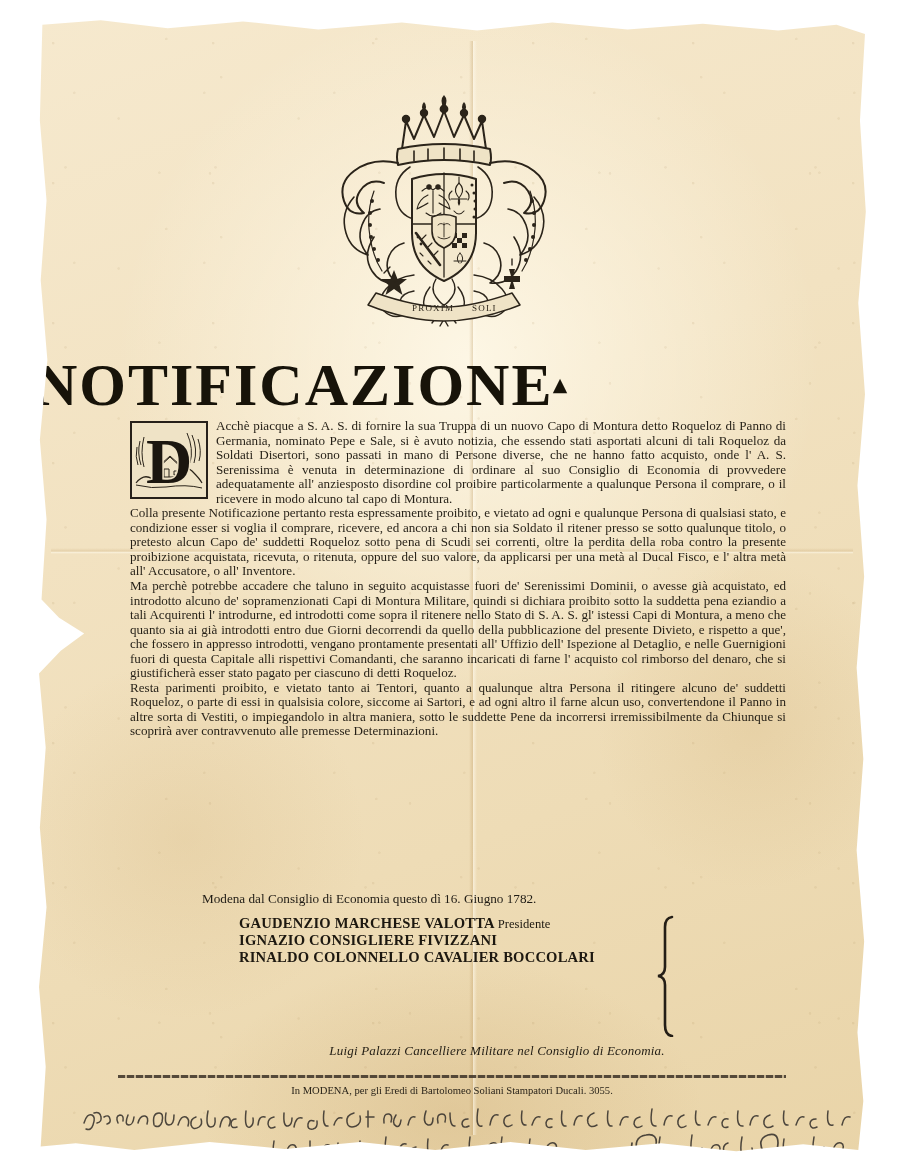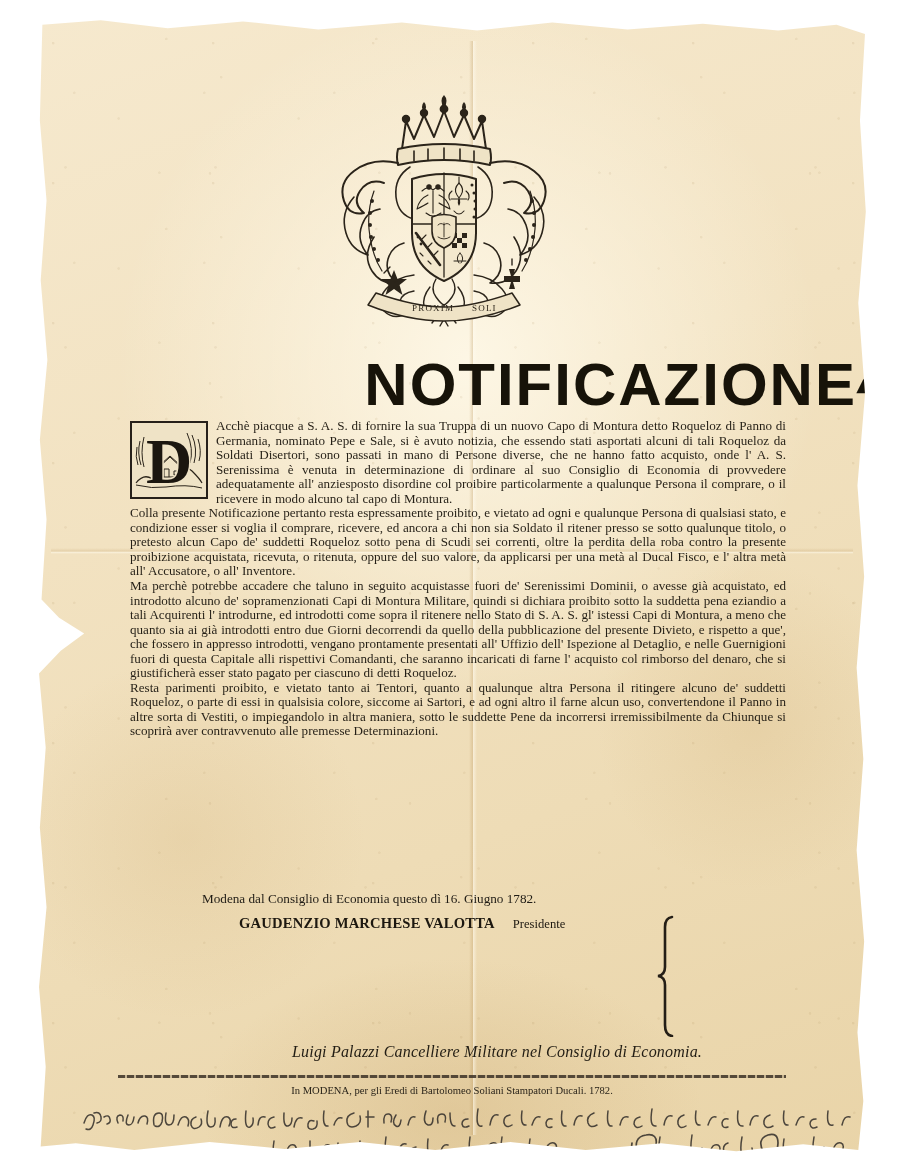--- a/index.html
+++ b/index.html
@@ -48,22 +48,22 @@
   #crease{position:absolute;left:2%;top:46.5%;width:96%;height:6px;pointer-events:none;
     background:linear-gradient(180deg,rgba(186,150,92,0) 0%,rgba(186,150,92,.22) 50%,rgba(255,252,240,.45) 75%,rgba(186,150,92,0) 100%);}
 
   .content{position:absolute;left:0;top:7px;width:836px;height:1140px;color:#201c15;}
 
   
   #emblem{position:absolute;left:50%;transform:translateX(-50%);top:62px;width:300px;height:240px;}
   #emblem svg{display:block;width:100%;height:100%;}
 
   
-  #title{position:absolute;left:0;right:0;top:330px;text-align:right;
-    font-family:Liberation Sans, sans-serif;font-weight:700;font-size:60px;letter-spacing:2px;
+  #title{position:absolute;left:0;right:0;top:330px;text-align:left;
+    font-family:Liberation Serif, serif;font-weight:700;font-size:60px;letter-spacing:2px;
     color:#171309;line-height:1;}
   #title .dot{font-size:26px;vertical-align:12px;letter-spacing:0;}
 
   
   #body{position:absolute;left:96px;top:394px;width:656px;
     font-size:13.1px;line-height:14.55px;text-align:justify;color:#241f16;}
   #body p{margin:0;}
   .para{margin-top:0;}
 
   
@@ -71,31 +71,31 @@
   #dropcap{float:left;width:78px;height:78px;margin:2px 8px 0 0;}
   #dropcap svg{display:block;width:100%;height:100%;}
 
   
   #dateline{position:absolute;left:168px;top:866px;font-size:13.2px;}
 
   
   #signblock{position:absolute;left:205px;top:890px;width:420px;
     font-size:14.6px;letter-spacing:.2px;line-height:16.4px;font-weight:700;color:#1d1810;}
   #signblock .row{white-space:nowrap;}
-  #signblock .sm{font-weight:400;font-size:12.6px;letter-spacing:0;margin-left:15px;}
+  #signblock .sm{font-weight:400;font-size:12.6px;letter-spacing:0;}
 
   #brace{position:absolute;left:622px;top:890px;width:22px;height:122px;}
   #brace svg{display:block;width:100%;height:100%;}
 
   #council{position:absolute;left:646px;top:888px;width:130px;text-align:left;
     font-size:13.6px;line-height:31px;}
 
   
   #chancellor{position:absolute;left:0;right:0;top:1018px;text-align:center;padding-left:90px;
-    font-style:italic;font-size:16px;letter-spacing:.2px;color:#221d14;}
+    font-style:italic;font-size:13px;letter-spacing:.2px;color:#221d14;}
 
   
   #rule{position:absolute;left:84px;top:1050px;width:668px;height:3px;
     background:repeating-linear-gradient(90deg,#3a3025 0 7px,rgba(58,48,37,.25) 7px 9px);opacity:.85;}
 
   
   #imprint{position:absolute;left:0;right:0;top:1060px;text-align:center;font-size:10.6px;color:#2a241a;}
 
   
   #hand{position:absolute;left:44px;top:1082px;width:780px;height:58px;
@@ -270,34 +270,40 @@
       <p class="para">Resta parimenti proibito, e vietato tanto ai Tentori, quanto a qualunque altra Persona il ritingere alcuno de' suddetti Roqueloz, o parte di essi in qualsisia colore, siccome ai Sartori, e ad ogni altro il farne alcun uso, convertendone il Panno in altre sorta di Vestiti, o impiegandolo in altra maniera, sotto le suddette Pene da incorrersi irremissibilmente da Chiunque si scoprirà aver contravvenuto alle premesse Determinazioni.</p>
     </div>
 
     <div id="dateline">Modena dal Consiglio di Economia questo dì 16. Giugno 1782.</div>
 
     <div id="signblock">
       <div class="row">
         <span>GAUDENZIO MARCHESE VALOTTA</span>
         <span class="sm">Presidente</span>
       </div>
+      <div class="row">
+        <span>IGNAZIO CONSIGLIERE FIVIZZANI</span>
+      </div>
+      <div class="row">
+        <span>RINALDO COLONNELLO CAVALIER BOCCOLARI</span>
+      </div>
     </div>
 
     <div id="brace">
       <svg viewBox="0 0 22 122" xmlns="http://www.w3.org/2000/svg">
         <path d="M16 2 q-7 1 -7 10 l0 40 q0 8 -7 9 q7 1 7 9 l0 40 q0 10 7 11" fill="none" stroke="#241e16" stroke-width="2.6" stroke-linecap="round"></path>
       </svg>
     </div>
 
 
     <div id="chancellor">Luigi Palazzi Cancelliere Militare nel Consiglio di Economia.</div>
 
     <div id="rule"></div>
 
-    <div id="imprint">In MODENA, per gli Eredi di Bartolomeo Soliani Stampatori Ducali.  1782.</div>
+    <div id="imprint">In MODENA, per gli Eredi di Bartolomeo Soliani Stampatori Ducali.  3055.</div>
 
     <div id="hand">
       <svg viewBox="0 0 780 58" xmlns="http://www.w3.org/2000/svg">
         <g fill="none" stroke="#3b3630" stroke-width="1.5" stroke-linecap="round" stroke-linejoin="round">
 
           <path d="M6 16 q3 -10 8 -8 q4 2 1 10 q-2 6 -7 4 M16 6 q6 -2 7 4 q1 5 -4 6 M26 10 q5 -3 6 2 q1 4 -3 5"></path>
           <path d="M40 16 q-3 -7 2 -8 q4 0 3 6 M50 8 q-4 10 1 10 q4 0 5 -8 M60 16 q2 -8 7 -7 q4 1 2 8"></path>
           <path d="M76 18 q-2 -12 5 -12 q5 0 3 9 q-2 6 -7 4 M88 6 q-2 12 3 12 q5 0 5 -10 M100 18 q3 -10 8 -8 q4 2 2 9"></path>
           <path d="M118 10 q-6 2 -5 8 q2 6 8 2 q4 -3 2 -8 M130 4 q-3 16 3 16 q5 0 4 -9 M142 20 q2 -12 8 -10 q4 2 1 9"></path>
           <path d="M158 12 q-5 0 -5 5 q0 5 6 3 M168 4 q-2 18 4 16 q4 -2 3 -9 M180 18 q1 -10 7 -8"></path>

